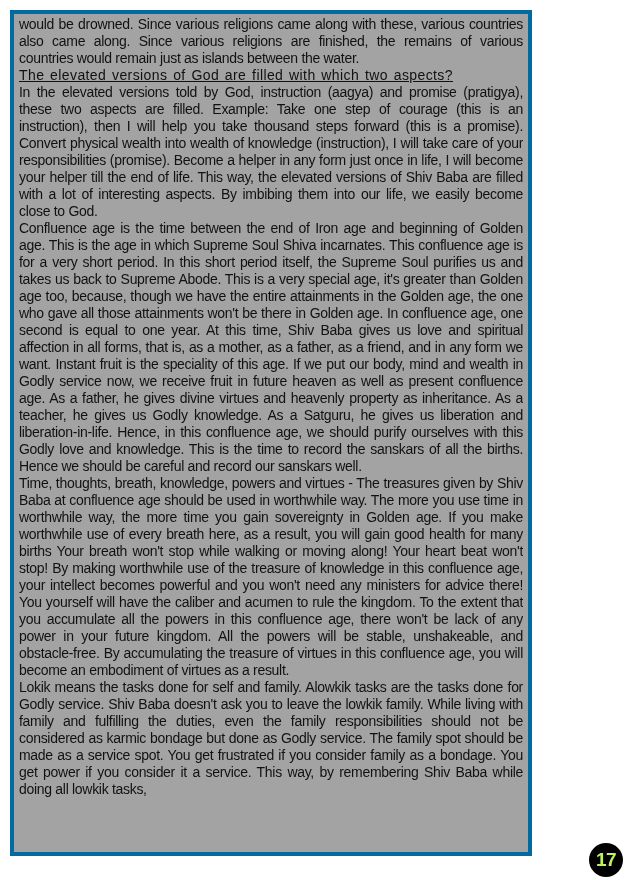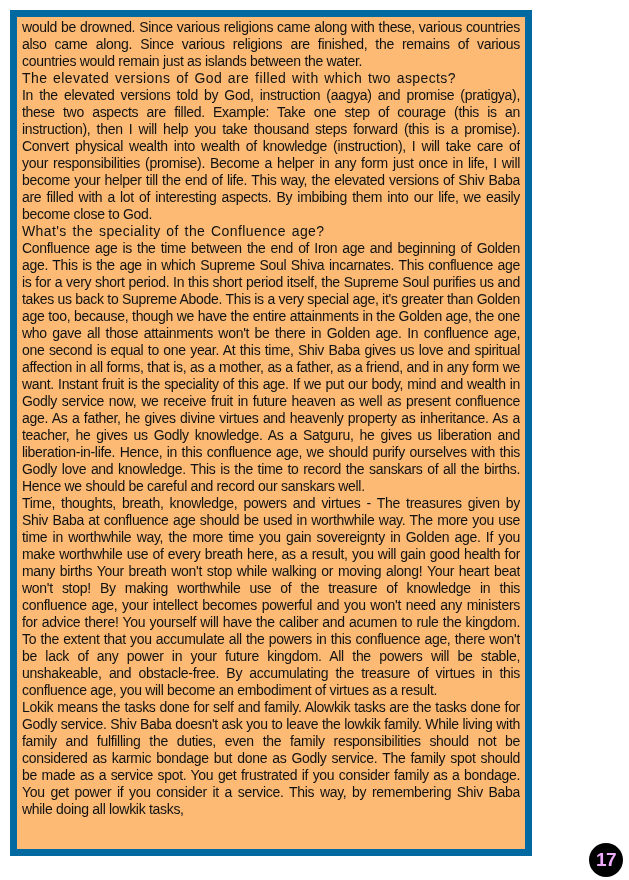--- a/index.html
+++ b/index.html
@@ -18,70 +18,70 @@
   .page {
     position: absolute;
     inset: 0;
   }
   .frame {
     position: absolute;
     left: 10px;
     top: 10px;
     width: 522px;
     height: 846px;
-    border: 7px solid #0369a1;
+    border: 4px solid #0369a1;
     box-sizing: border-box;
-    background: #fdba74;
+    background: #a3a3a3;
   }
   .text-content {
     position: absolute;
     left: 5px;
     right: 5px;
     top: 2px;
     bottom: 2px;
     overflow: hidden;
     text-align: justify;
     font-size: 14px;
     line-height: 17px;
     letter-spacing: -0.3px;
   }
   .text-content p {
     margin: 0;
     padding: 0;
   }
   .question {
     letter-spacing: 0.4px;
     word-spacing: 1.5px;
+    text-decoration: underline;
   }
   .page-badge {
     position: absolute;
     left: 589px;
     top: 843px;
     width: 34px;
     height: 34px;
     border-radius: 50%;
     background: #000000;
-    color: #f0abfc;
+    color: #bef264;
     display: flex;
     align-items: center;
     justify-content: center;
     font-size: 19px;
     font-weight: bold;
     letter-spacing: -0.5px;
   }
 </style>
 </head>
 <body>
 
 <div class="page">
   <div class="frame">
     <div class="text-content">
       <p class="para">would be drowned. Since various religions came along with these, various countries also came along. Since various religions are finished, the remains of various countries would remain just as islands between the water.</p>
       <p class="question">The elevated versions of God are filled with which two aspects?</p>
       <p class="para">In the elevated versions told by God, instruction (aagya) and promise (pratigya), these two aspects are filled. Example: Take one step of courage (this is an instruction), then I will help you take thousand steps forward (this is a promise). Convert physical wealth into wealth of knowledge (instruction), I will take care of your responsibilities (promise). Become a helper in any form just once in life, I will become your helper till the end of life. This way, the elevated versions of Shiv Baba are filled with a lot of interesting aspects. By imbibing them into our life, we easily become close to God.</p>
-      <p class="question">What's the speciality of the Confluence age?</p>
       <p class="para">Confluence age is the time between the end of Iron age and beginning of Golden age. This is the age in which Supreme Soul Shiva incarnates. This confluence age is for a very short period. In this short period itself, the Supreme Soul purifies us and takes us back to Supreme Abode. This is a very special age, it's greater than Golden age too, because, though we have the entire attainments in the Golden age, the one who gave all those attainments won't be there in Golden age. In confluence age, one second is equal to one year. At this time, Shiv Baba gives us love and spiritual affection in all forms, that is, as a mother, as a father, as a friend, and in any form we want. Instant fruit is the speciality of this age. If we put our body, mind and wealth in Godly service now, we receive fruit in future heaven as well as present confluence age. As a father, he gives divine virtues and heavenly property as inheritance. As a teacher, he gives us Godly knowledge. As a Satguru, he gives us liberation and liberation-in-life. Hence, in this confluence age, we should purify ourselves with this Godly love and knowledge. This is the time to record the sanskars of all the births. Hence we should be careful and record our sanskars well.</p>
       <p class="para">Time, thoughts, breath, knowledge, powers and virtues - The treasures given by Shiv Baba at confluence age should be used in worthwhile way. The more you use time in worthwhile way, the more time you gain sovereignty in Golden age. If you make worthwhile use of every breath here, as a result, you will gain good health for many births Your breath won't stop while walking or moving along! Your heart beat won't stop! By making worthwhile use of the treasure of knowledge in this confluence age, your intellect becomes powerful and you won't need any ministers for advice there! You yourself will have the caliber and acumen to rule the kingdom. To the extent that you accumulate all the powers in this confluence age, there won't be lack of any power in your future kingdom. All the powers will be stable, unshakeable, and obstacle-free. By accumulating the treasure of virtues in this confluence age, you will become an embodiment of virtues as a result.</p>
       <p class="para">Lokik means the tasks done for self and family. Alowkik tasks are the tasks done for Godly service. Shiv Baba doesn't ask you to leave the lowkik family. While living with family and fulfilling the duties, even the family responsibilities should not be considered as karmic bondage but done as Godly service. The family spot should be made as a service spot. You get frustrated if you consider family as a bondage. You get power if you consider it a service. This way, by remembering Shiv Baba while doing all lowkik tasks,</p>
     </div>
   </div>
   <div class="page-badge">17</div>
 </div>
 
 </body></html>

